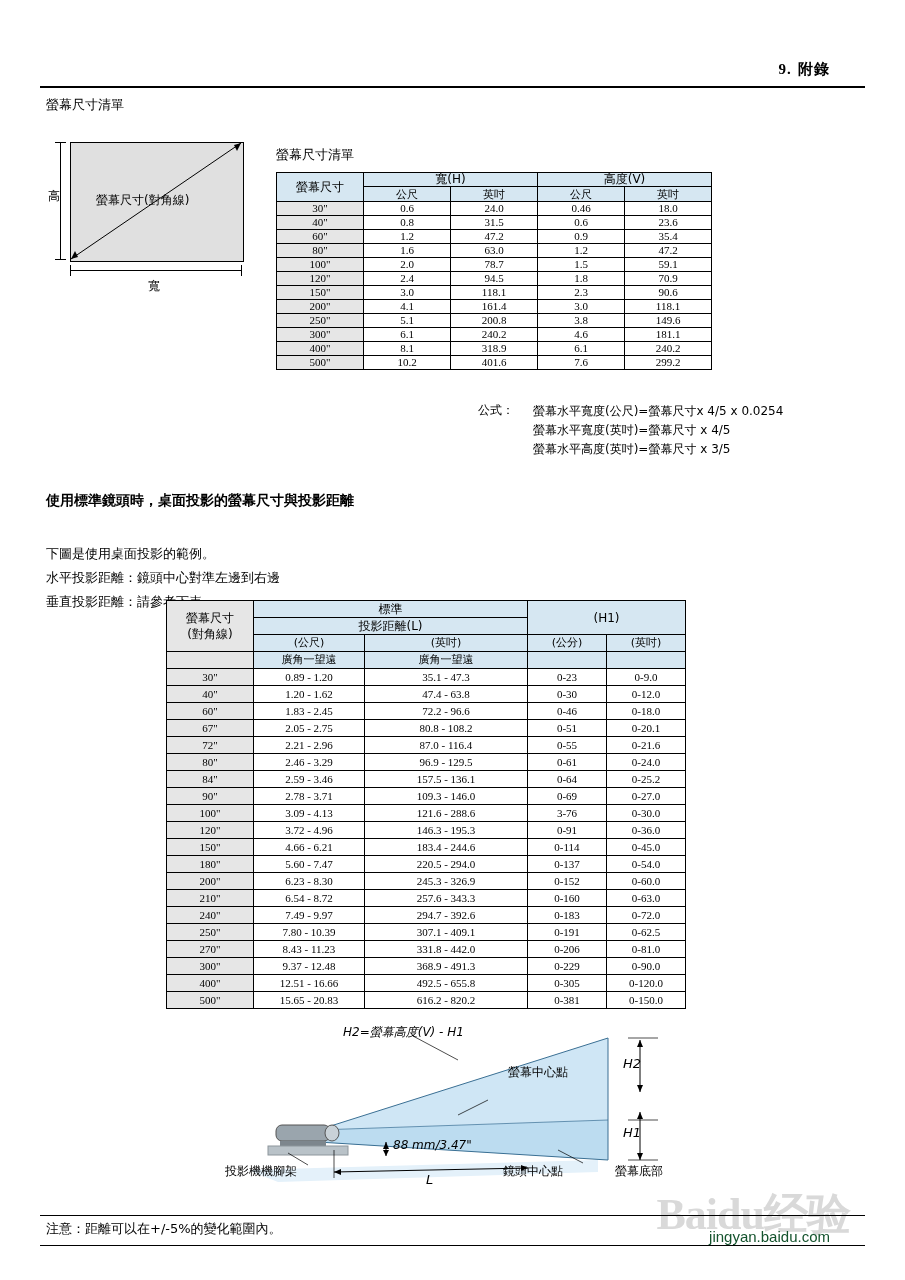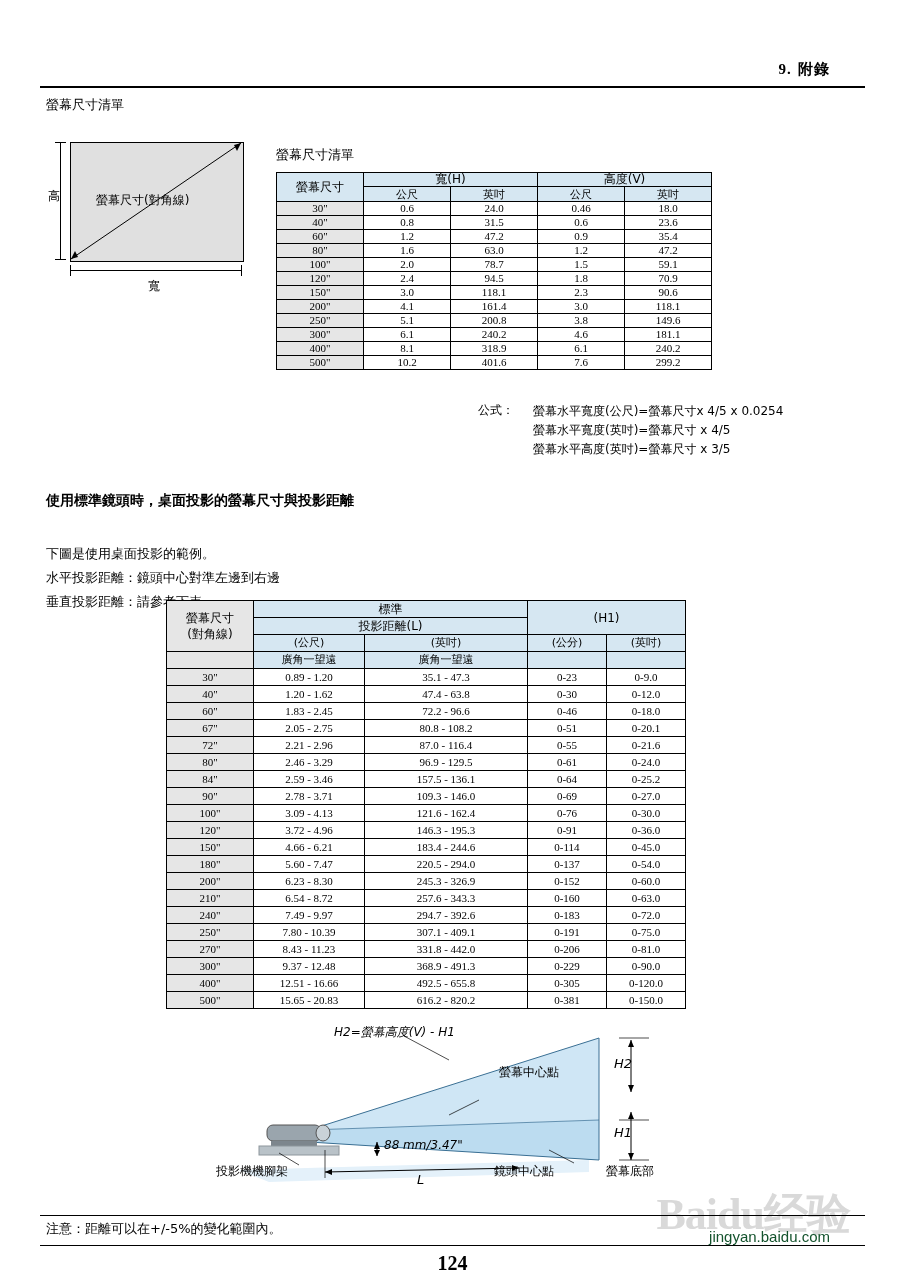--- a/index.html
+++ b/index.html
@@ -55,21 +55,21 @@
   table.t2 td,table.t2 th{border:1px solid #000;text-align:center;font-size:11px;padding:0;height:16px;line-height:16px;}
   table.t2 .hd{background:#d6e7f2;font-family:"DejaVu Sans",sans-serif;font-size:12px;}
   table.t2 .hdsm{background:#d6e7f2;font-family:"DejaVu Sans",sans-serif;font-size:11px;}
   table.t2 .sizecell{background:#e6e6e6;width:86px;}
   table.t2 .c1{width:110px;}
   table.t2 .c2{width:162px;}
   table.t2 .c3{width:78px;}
   table.t2 .c4{width:78px;}
 
   
-  .diag2{position:absolute;left:119px;top:1020px;width:680px;height:190px;}
+  .diag2{position:absolute;left:128px;top:1020px;width:680px;height:190px;}
   .note-rule-top{position:absolute;left:40px;top:1215px;width:825px;height:1px;background:#000;}
   .note-rule-bot{position:absolute;left:40px;top:1245px;width:825px;height:1px;background:#000;}
   .note{position:absolute;left:46px;top:1220px;font-size:13px;}
   .pageno{position:absolute;left:0;top:1252px;width:905px;text-align:center;font-size:20px;font-weight:bold;font-family:"Liberation Serif",serif;}
 
   .wm{position:absolute;right:20px;top:1185px;font-size:44px;color:#d9d9d9;font-weight:bold;font-family:"Liberation Serif",serif;letter-spacing:-1px;}
   .wm2{position:absolute;right:40px;top:1228px;font-size:15px;color:#14532d;font-family:"Liberation Sans",sans-serif;}
 </style>
 </head>
 <body>
@@ -292,22 +292,22 @@
         <tr>
           <td class="sizecell">90"</td>
           <td class="">2.78 - 3.71</td>
           <td class="">109.3 - 146.0</td>
           <td class="">0-69</td>
           <td class="">0-27.0</td>
         </tr>
         <tr>
           <td class="sizecell">100"</td>
           <td class="">3.09 - 4.13</td>
-          <td class="">121.6 - 162.4</td>
-          <td class="">0-76</td>
+          <td class="">121.6 - 288.6</td>
+          <td class="">3-76</td>
           <td class="">0-30.0</td>
         </tr>
         <tr>
           <td class="sizecell">120"</td>
           <td class="">3.72 - 4.96</td>
           <td class="">146.3 - 195.3</td>
           <td class="">0-91</td>
           <td class="">0-36.0</td>
         </tr>
         <tr>
@@ -343,21 +343,21 @@
           <td class="">7.49 - 9.97</td>
           <td class="">294.7 - 392.6</td>
           <td class="">0-183</td>
           <td class="">0-72.0</td>
         </tr>
         <tr>
           <td class="sizecell">250"</td>
           <td class="">7.80 - 10.39</td>
           <td class="">307.1 - 409.1</td>
           <td class="">0-191</td>
-          <td class="">0-75.0</td>
+          <td class="">0-62.5</td>
         </tr>
         <tr>
           <td class="sizecell">270"</td>
           <td class="">8.43 - 11.23</td>
           <td class="">331.8 - 442.0</td>
           <td class="">0-206</td>
           <td class="">0-81.0</td>
         </tr>
         <tr>
           <td class="sizecell">300"</td>
@@ -436,14 +436,13 @@
     <div style="position:absolute;left:375px;top:143px;font-size:12px;">鏡頭中心點</div>
     <div style="position:absolute;left:487px;top:143px;font-size:12px;">螢幕底部</div>
   </div>
 
   <div class="wm">Baidu经验</div>
   <div class="wm2">jingyan.baidu.com</div>
 
   <div class="note-rule-top"></div>
   <div class="note">注意：距離可以在+/-5%的變化範圍內。</div>
   <div class="note-rule-bot"></div>
-  <div class="pageno">124</div>
 </div>
 
 </body></html>

